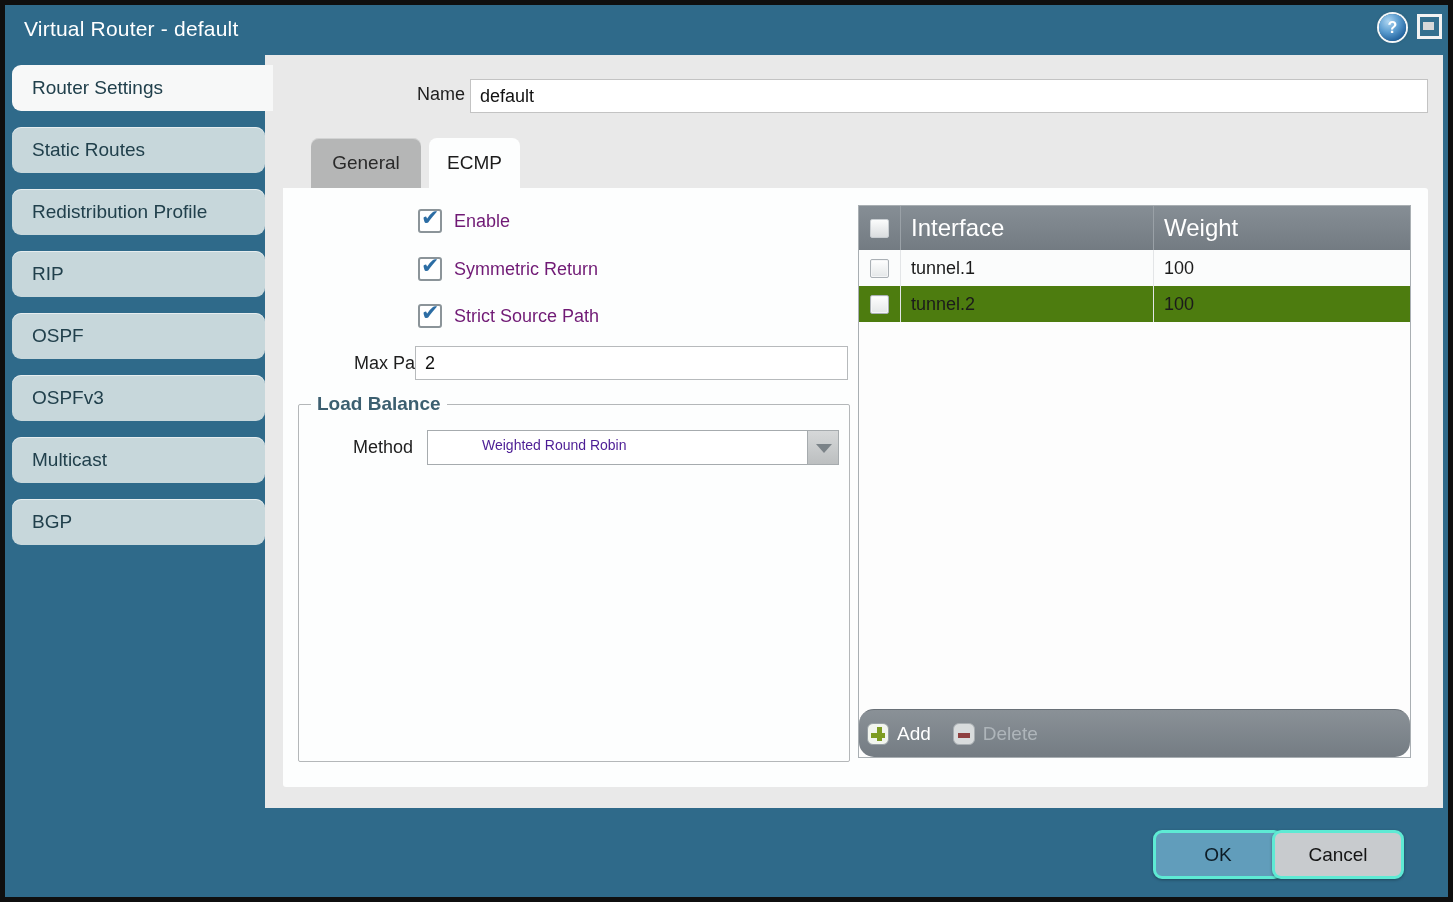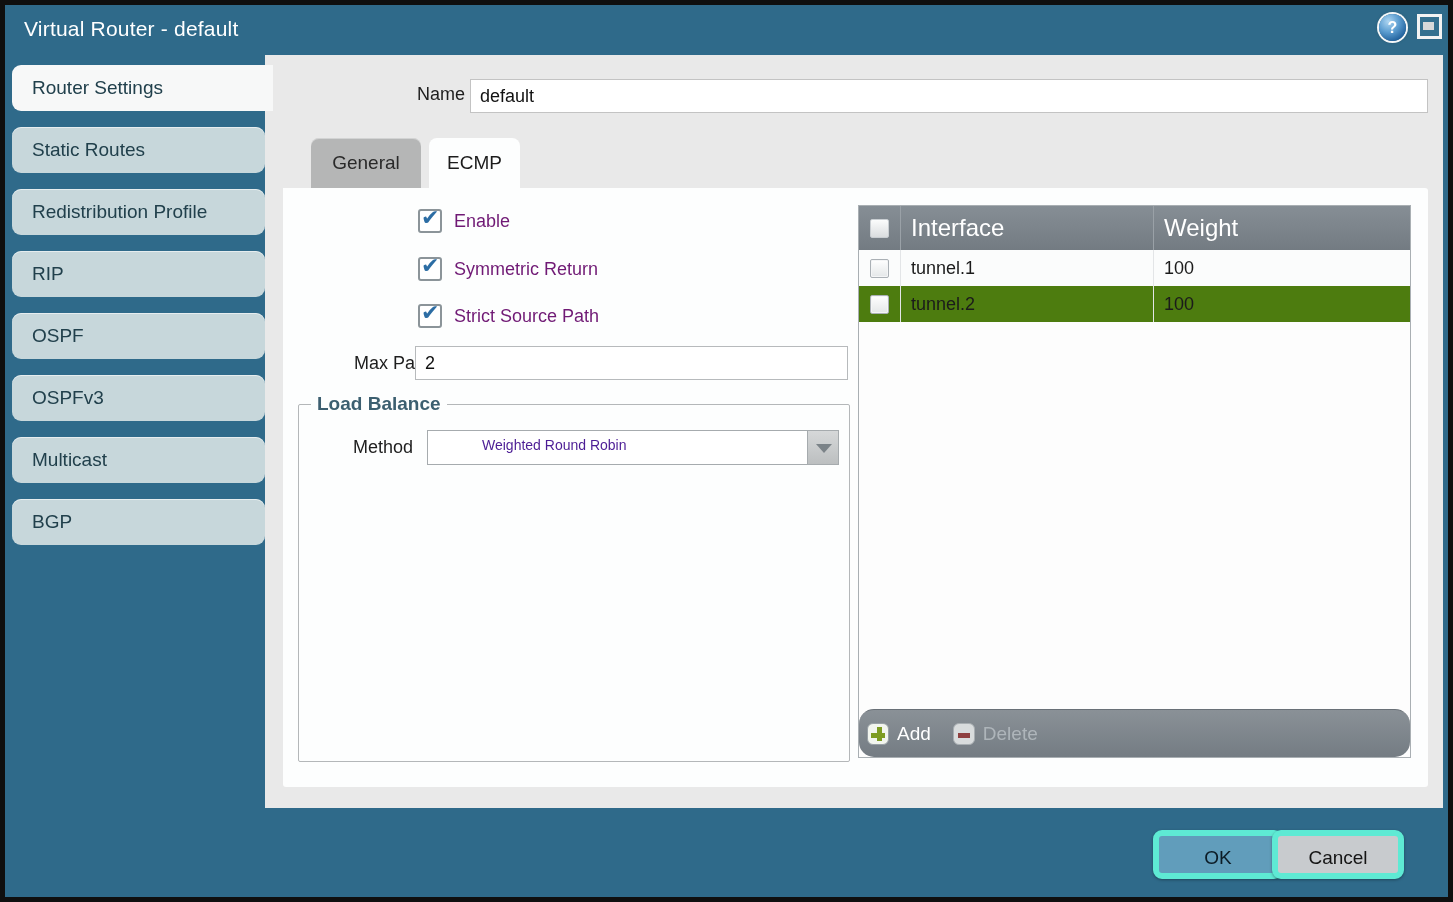--- a/index.html
+++ b/index.html
@@ -126,21 +126,21 @@
                height:5px; background:#7d9c21; }
   .icon-plus::after { content:""; position:absolute; top:3px; bottom:3px; left:9px;
                width:5px; background:#7d9c21; }
   .icon-minus { width:22px; height:22px; background:#d9dcdd; border:1px solid #a8aeb2;
                border-radius:6px; position:relative; }
   .icon-minus::before { content:""; position:absolute; left:4px; right:4px; top:9px;
                height:5px; background:#8f4040; }
 
   
   .btn { position:absolute; top:825px; height:49px; border-radius:9px;
-         border:6px solid #5eead4; font-size:19px; font-stretch:condensed;
+         border:3px solid #5eead4; font-size:19px; font-stretch:condensed;
          text-align:center; line-height:43px; cursor:pointer;
          box-shadow:0 1px 3px rgba(0,0,0,.35); }
   .btn.ok { left:1148px; width:130px; background:#619dbb; color:#0c1c26; }
   .btn.cancel { left:1267px; width:132px; background:#c8cbce; color:#141414; }
 </style>
 </head>
 <body>
 
 <div class="frame">
 

